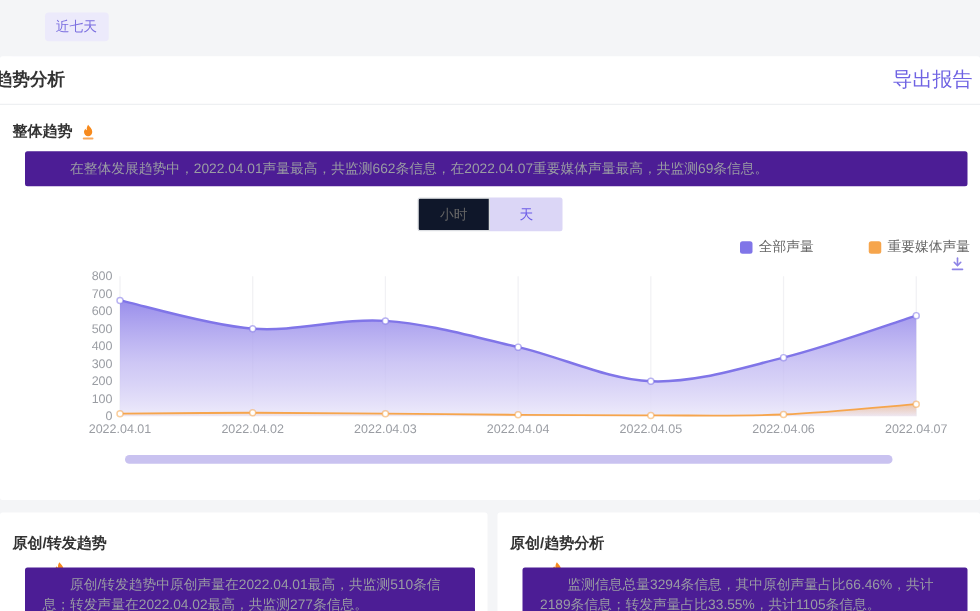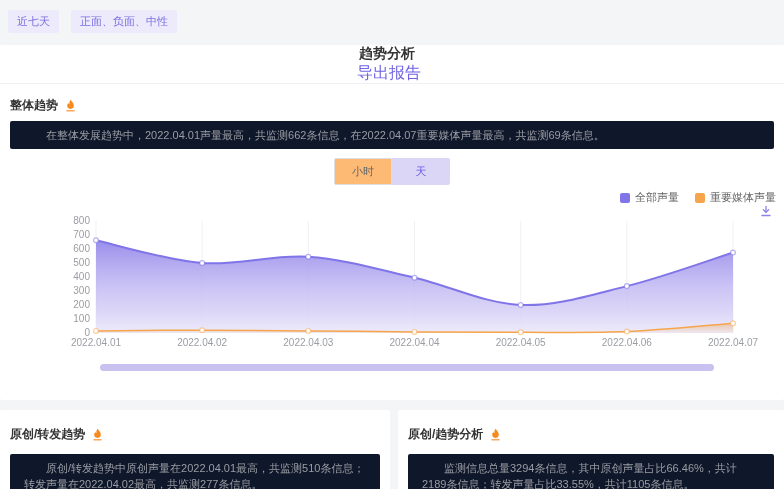--- a/index.html
+++ b/index.html
@@ -1,57 +1,57 @@
 <!DOCTYPE html>
 <html><head>
 <meta charset="utf-8">
 <style>
   * { margin:0; padding:0; box-sizing:border-box; }
   html,body { width:784px; height:489px; }
   body { font-family:"Liberation Sans","DejaVu Sans",sans-serif; background:#f4f5f7; position:relative; overflow:hidden; }
   .page { position:absolute; inset:0; }
 
   
-  .chips { position:absolute; top:10px; left:8px; display:flex; gap:12px; align-items:center; }
+  .chips { position:absolute; top:10px; left:8px; display:flex; gap:12px; align-items:center;flex-direction:column; }
   .chip { background:#eceafb; color:#7b6fe0; font-size:11px; padding:4px 9px; border-radius:3px; display:flex; align-items:center; gap:5px; white-space:nowrap; cursor:pointer; }
   .chip .mini-ico { width:15px; height:15px; border-radius:3px; background:#5146d8; display:inline-flex; align-items:center; justify-content:center; }
   .chip .mini-ico svg { display:block; }
 
   
   .card { background:#fff; position:absolute; border-radius:2px; }
   .main-card { left:0; top:45px; width:784px; height:355px; }
-  .card-header { height:39px; display:flex; align-items:center; justify-content:space-between; padding:0 6px 0 0; border-bottom:1px solid #eef0f2;flex-direction:column; }
+  .card-header { height:39px; display:flex; align-items:center; justify-content:space-between; padding:0 6px 0 0; border-bottom:1px solid #eef0f2; }
   .card-title { font-size:14px; color:#333; font-weight:700; margin-left:-4px; }
   .export-link { font-size:16px; color:#6f63e3; cursor:pointer; }
 
   .section-title { position:absolute; left:10px; top:52px; font-size:12px; color:#333; font-weight:700; display:flex; align-items:center; gap:6px; }
   .hot-ico svg { display:block; }
 
-  .summary-box { position:absolute; left:10px; right:10px; background:#0f172a; border-radius:2px; font-size:11px; color:#9a9da3; line-height:16px; padding:6px 14px; text-indent:2em; }
+  .summary-box { position:absolute; left:20px; right:10px; background:#4c1d95; border-radius:2px; font-size:11px; color:#9a9da3; line-height:16px; padding:6px 14px; text-indent:2em; }
   .main-summary { top:76px; }
 
   .toggle { position:absolute; top:113px; left:50%; transform:translateX(-50%); display:flex; cursor:pointer; }
   .toggle .btn { width:58px; height:27px; font-size:11px; display:flex; align-items:center; justify-content:center; }
-  .toggle .btn.plain { background:#fdba74; color:#666; border:1px solid #dcdee2; border-radius:2px 0 0 2px; }
+  .toggle .btn.plain { background:#0f172a; color:#666; border:1px solid #dcdee2; border-radius:2px 0 0 2px; }
   .toggle .btn.active { background:#dbd6f6; color:#6c5ce7; border-radius:0 2px 2px 0; }
 
   .legend { position:absolute; top:145px; right:8px; display:flex; gap:16px; align-items:center; }
-  .legend-item { display:flex; align-items:center; gap:5px; font-size:11px; color:#666; cursor:pointer; }
+  .legend-item { display:flex; align-items:center; gap:5px; font-size:11px; color:#666; cursor:pointer;margin-left:28px; }
   .swatch { width:10px; height:10px; border-radius:2px; display:inline-block; }
 
   .dl-ico { position:absolute; top:160px; right:12px; cursor:pointer; }
   .dl-ico svg { display:block; }
 
   .chart-wrap { position:absolute; left:0; top:155px; width:784px; height:150px; }
   .scrollbar { position:absolute; left:100px; top:319px; width:614px; height:7px; border-radius:4px; background:#c9c2f0; cursor:pointer; }
 
   
   .bottom-left { left:0; top:410px; width:390px; height:110px; }
   .bottom-right { left:398px; top:410px; width:386px; height:110px; }
-  .b-title { position:absolute; left:10px; top:16px; font-size:12px; color:#333; font-weight:700; display:flex; align-items:center; gap:6px; }
+  .b-title { position:absolute; left:10px; top:16px; font-size:12px; color:#333; font-weight:700; display:flex; align-items:center; gap:6px;flex-direction:column; }
   .b-summary { top:44px; }
 
   svg text { font-family:"Liberation Sans","DejaVu Sans",sans-serif; }
 </style>
 </head>
 <body>
 
 <div class="page">
 
   <div class="chips">

